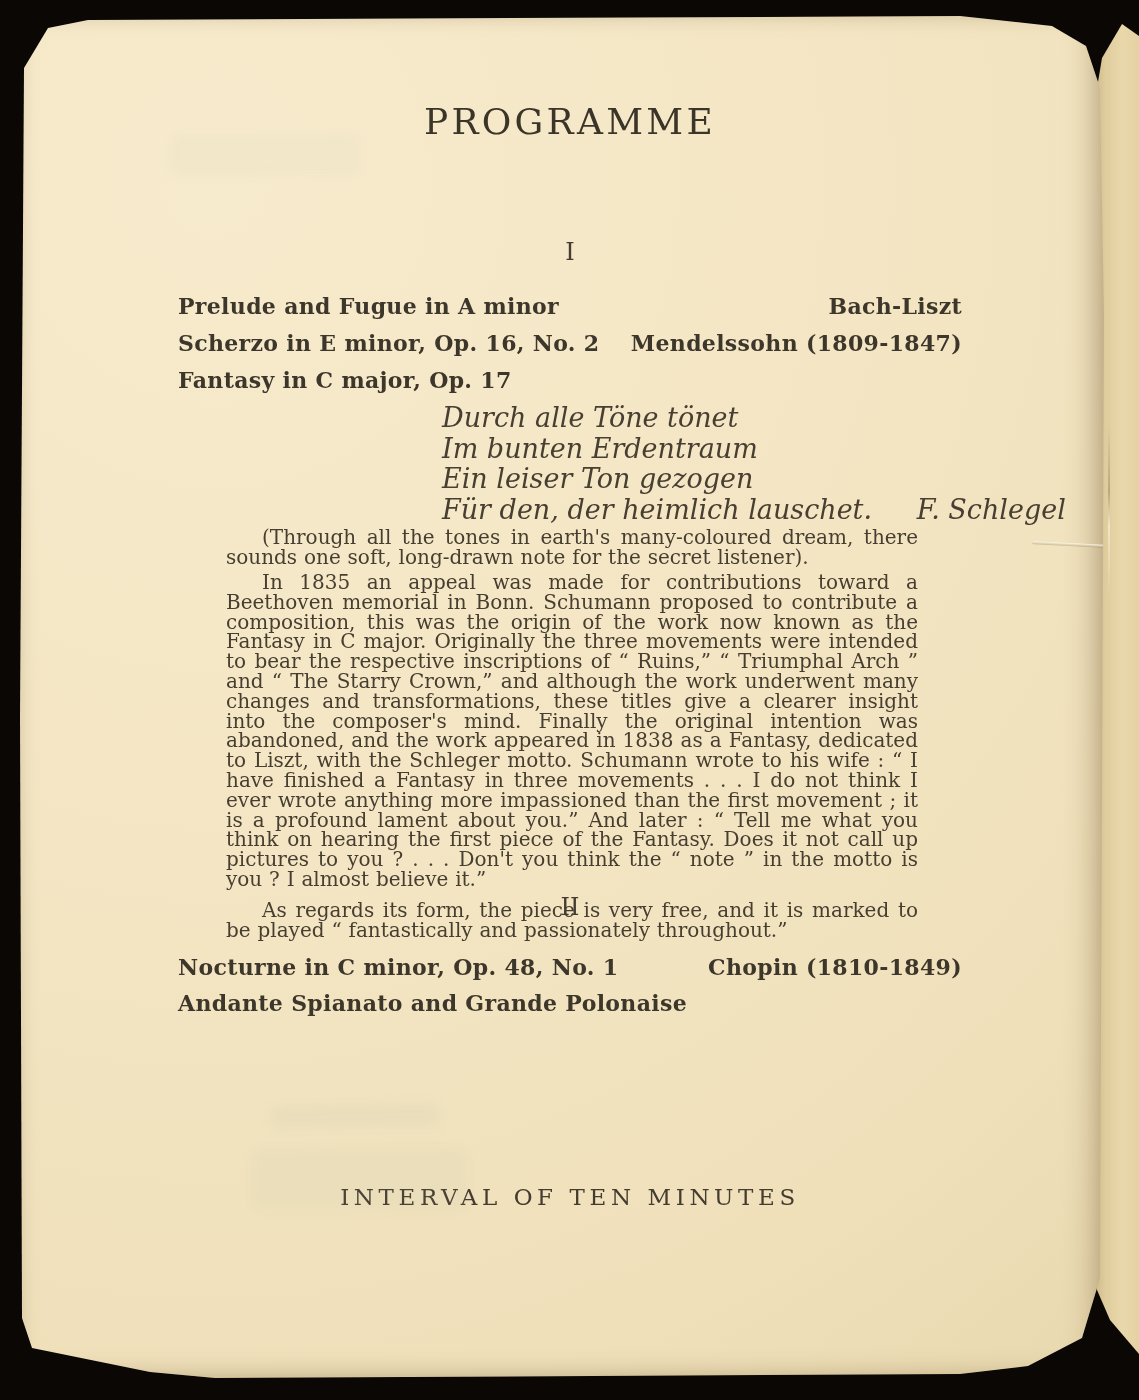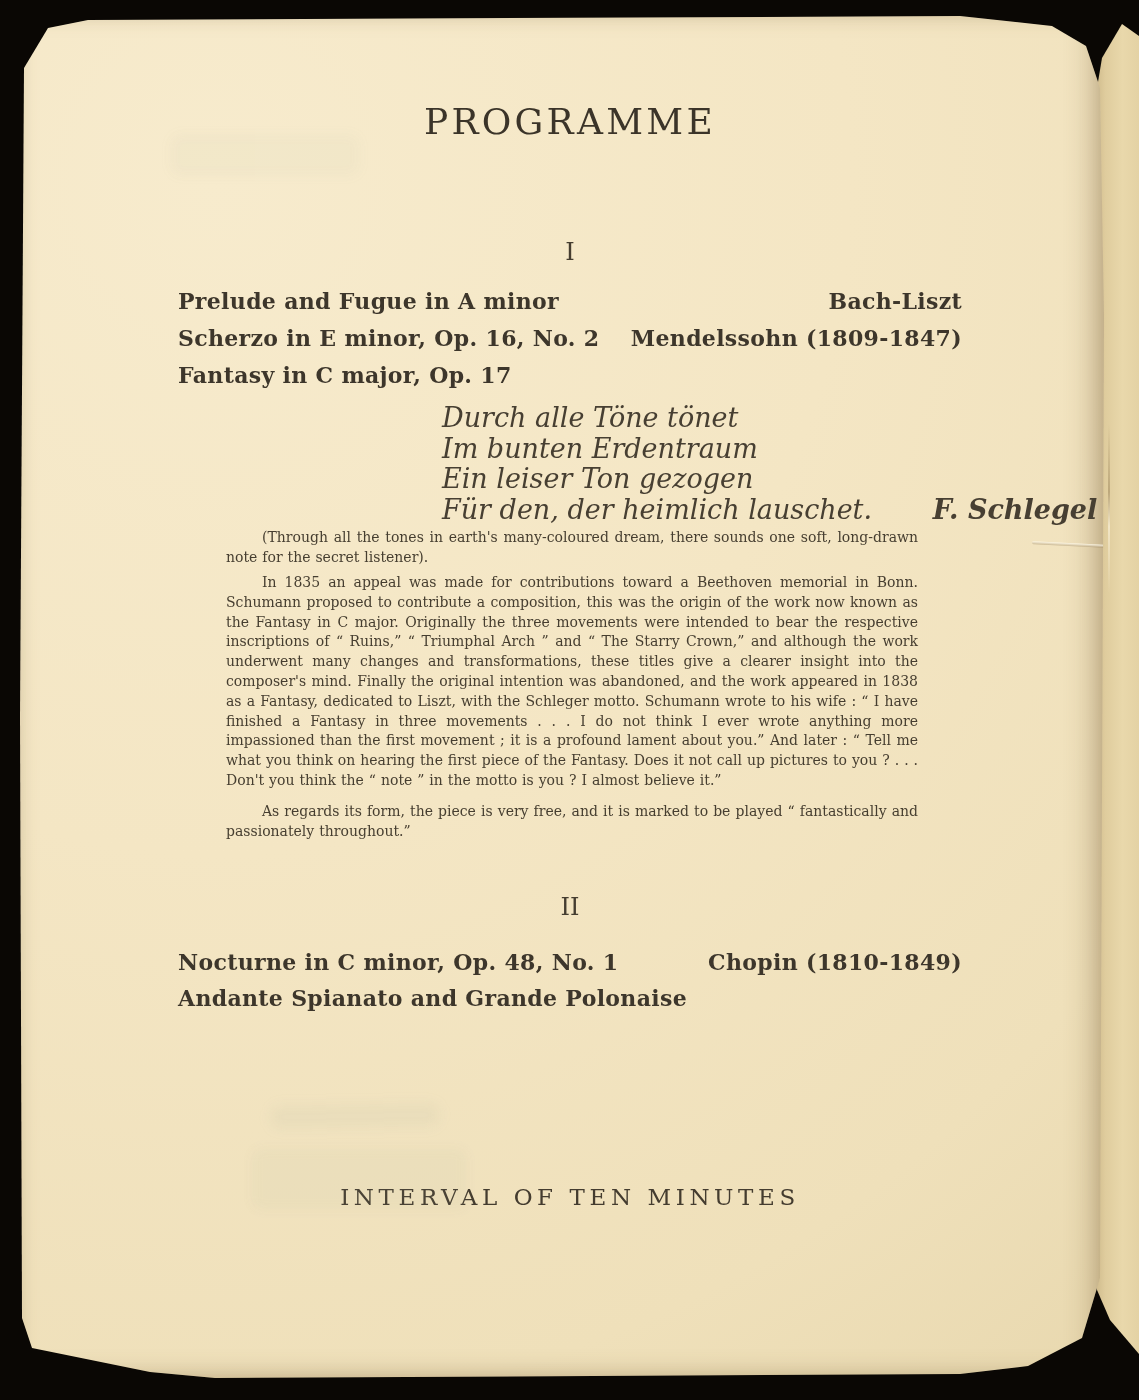--- a/index.html
+++ b/index.html
@@ -42,34 +42,34 @@
   .title{
     top:88px;font-size:36px;line-height:1;font-weight:400;
     letter-spacing:0.09em;color:#3b3429;
   }
   .numeral{font-size:24px;line-height:1;color:#453d30;}
   #numeral1{top:224px;}
   #numeral2{top:879px;}
   .piece-list{position:absolute;left:158px;right:142px;}
   #list1{top:266px;}
   #list2{top:928px;}
-  .piece-row{display:flex;justify-content:space-between;align-items:center;height:37px;}
+  .piece-row{display:flex;justify-content:space-between;align-items:flex-end;height:37px;}
   #list2 .piece-row{height:36px;}
   .piece-title,.composer-name{
     font-weight:700;font-size:22px;color:#3d362b;
     letter-spacing:0.015em;white-space:nowrap;
   }
   .poem{
     position:absolute;left:422px;top:387px;
     font-style:italic;font-size:27px;line-height:30.5px;color:#473f32;
   }
-  .poem .attr{margin-left:52px;font-weight:bold;}
+  .poem .attr{margin-left:36px;}
   .body-text{
     position:absolute;left:206px;width:692px;
-    font-size:14px;line-height:19.8px;color:#463e30;
+    font-size:20px;line-height:19.8px;color:#463e30;
     text-align:justify;word-spacing:0.5px;
   }
   #translation{top:512px;text-indent:36px;}
   #notes{top:557px;}
   #notes p{margin:0;text-indent:36px;}
   #notes p + p{margin-top:11px;}
   .interval{
     top:1170px;font-size:23px;line-height:1;font-weight:400;
     letter-spacing:0.2em;color:#443c2f;
   }

